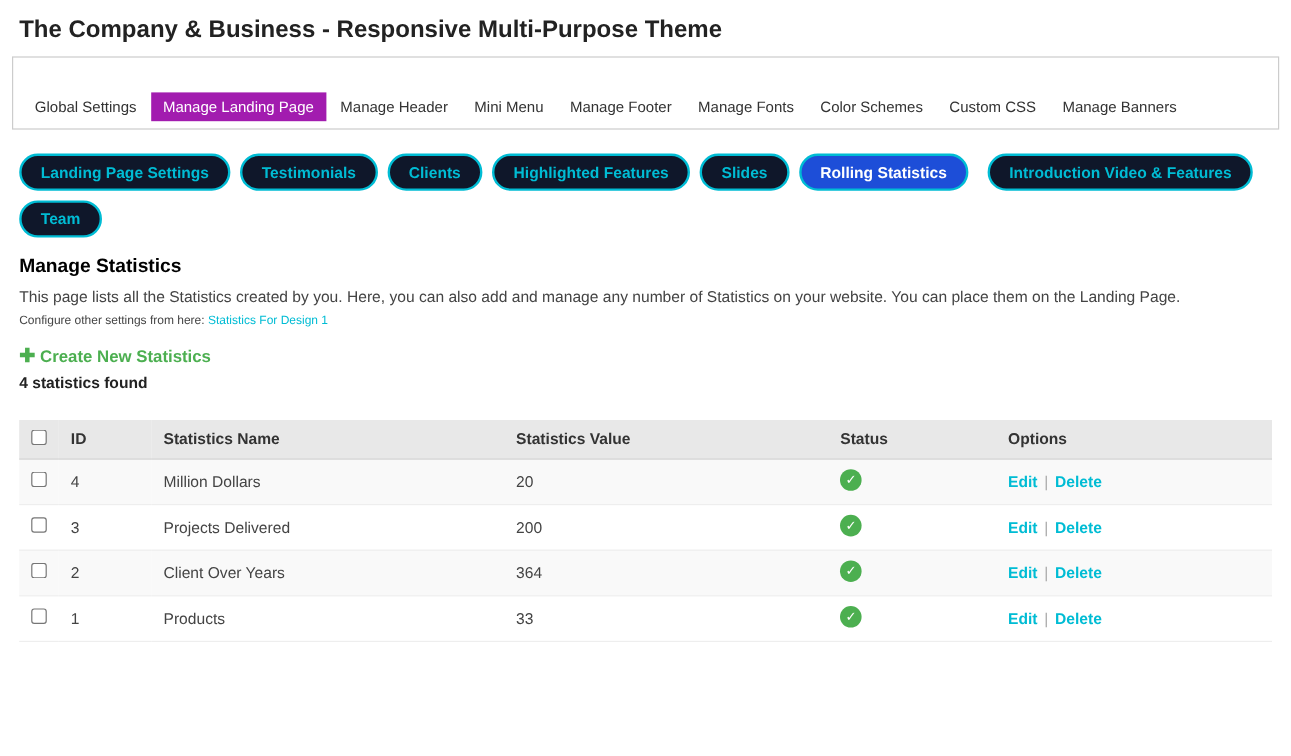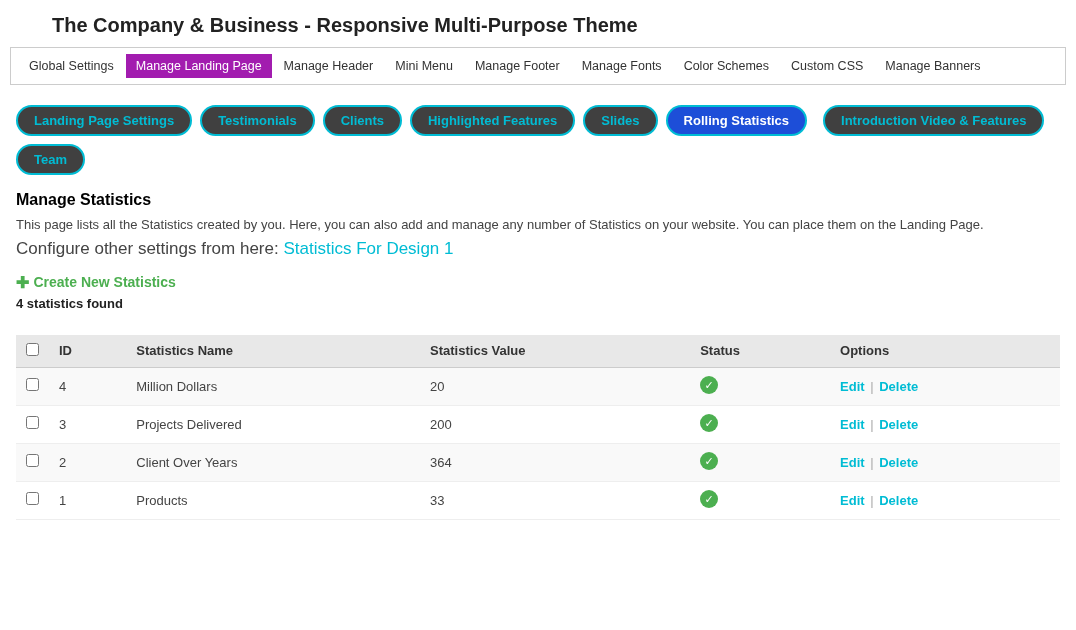--- a/index.html
+++ b/index.html
@@ -3,40 +3,40 @@
   <meta charset="utf-8">
   <style>
     * { box-sizing: border-box; margin: 0; padding: 0; }
     body { font-family: Arial, sans-serif; font-size: 13px; color: #333; background: #fff; width: 1076px; }
 
     .page-title {
       font-size: 20px;
       font-weight: bold;
       padding: 14px 16px 10px 16px;
       color: #222;
-      margin-left: 36px;
     }
 
     .nav-tabs-bar {
       border: 1px solid #ccc;
       padding: 6px 8px;
       display: flex;
       flex-wrap: wrap;
       gap: 2px;
       margin: 0 10px 10px 10px;
     }
 
     .nav-tab {
       padding: 5px 10px;
       font-size: 12.5px;
       cursor: pointer;
       border: none;
       background: none;
       color: #333;
       white-space: nowrap;
+      margin-top: 23px;
     }
 
     .nav-tab.active {
       background: #a21caf;
       color: #fff;
     }
 
     .button-group {
       padding: 10px 16px;
       display: flex;
@@ -45,21 +45,21 @@
       align-items: center;
     }
 
     .pill-btn {
       border: 2px solid #00bcd4;
       border-radius: 20px;
       padding: 6px 16px;
       font-size: 13px;
       font-weight: bold;
       color: #00bcd4;
-      background: #404040;
+      background: #0f172a;
       cursor: pointer;
       white-space: nowrap;
     }
 
     .pill-btn.active {
       background: #1d4ed8;
       color: #fff;
     }
 
     .content-area {
@@ -74,21 +74,21 @@
     }
 
     .section-desc {
       font-size: 13px;
       color: #444;
       margin-bottom: 4px;
       line-height: 1.5;
     }
 
     .config-link-line {
-      font-size: 17px;
+      font-size: 10px;
       margin-bottom: 14px;
       color: #444;
     }
 
     .config-link-line a {
       color: #00bcd4;
       text-decoration: none;
     }
 
     .create-new {

